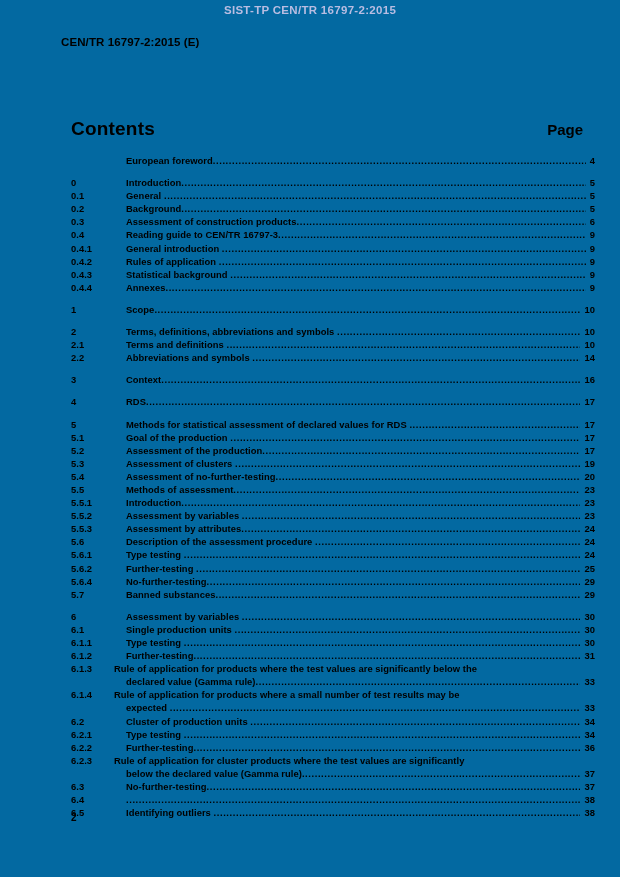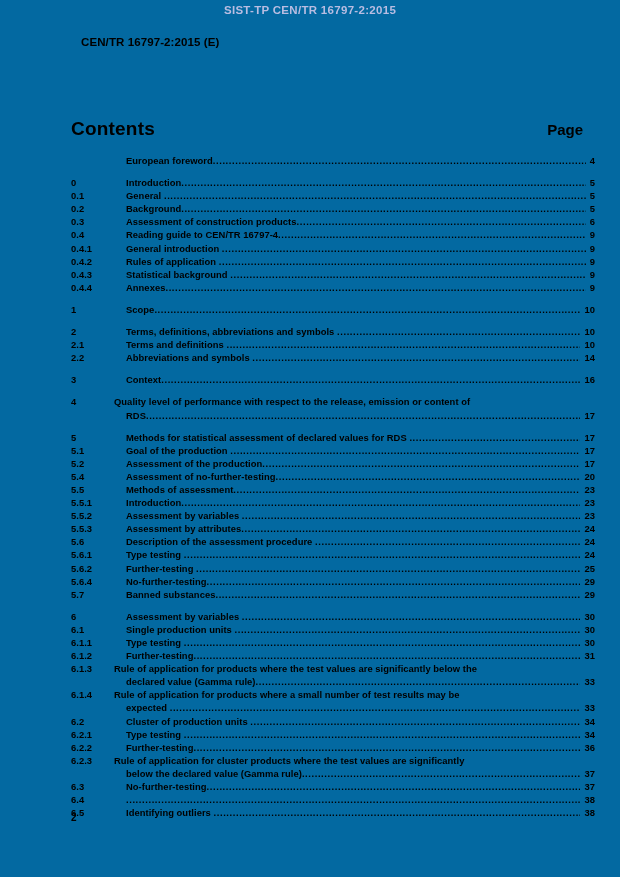--- a/index.html
+++ b/index.html
@@ -30,21 +30,21 @@
     font-weight: bold;
     letter-spacing: 0.3px;
     color: #b9bde2;
     user-select: none;
   }
 
   
   .doc-header {
     position: absolute;
     top: 36px;
-    left: 81px;
+    left: 61px;
     font-size: 11.5px;
     font-weight: bold;
     letter-spacing: 0.1px;
   }
 
   
   .contents-head {
     position: absolute;
     top: 118px;
     left: 71px;
@@ -194,21 +194,21 @@
             <span class="lbl">Assessment of construction products</span>
             <span class="leader"></span>
             <span class="pg"> 6</span>
           </div>
         </div>
       </div>
       <div class="toc-entry">
         <div class="toc-num">0.4</div>
         <div class="toc-body">
           <div class="line">
-            <span class="lbl">Reading guide to CEN/TR 16797-4</span>
+            <span class="lbl">Reading guide to CEN/TR 16797-3</span>
             <span class="leader"></span>
             <span class="pg"> 9</span>
           </div>
         </div>
       </div>
       <div class="toc-entry">
         <div class="toc-num">0.4.1</div>
         <div class="toc-body">
           <div class="line">
             <span class="lbl">General introduction </span>
@@ -293,21 +293,20 @@
           <div class="line">
             <span class="lbl">Context</span>
             <span class="leader"></span>
             <span class="pg"> 16</span>
           </div>
         </div>
       </div>
       <div class="toc-entry gap-before">
         <div class="toc-num">4</div>
         <div class="toc-body">
-          <div class="wrap-first">Quality level of performance with respect to the release, emission or content of</div>
           <div class="line">
             <span class="lbl">RDS</span>
             <span class="leader"></span>
             <span class="pg"> 17</span>
           </div>
         </div>
       </div>
       <div class="toc-entry gap-before">
         <div class="toc-num">5</div>
         <div class="toc-body">
@@ -332,20 +331,30 @@
         <div class="toc-num">5.2</div>
         <div class="toc-body">
           <div class="line">
             <span class="lbl">Assessment of the production</span>
             <span class="leader"></span>
             <span class="pg"> 17</span>
           </div>
         </div>
       </div>
       <div class="toc-entry">
+        <div class="toc-num">5.3</div>
+        <div class="toc-body">
+          <div class="line">
+            <span class="lbl">Assessment of clusters </span>
+            <span class="leader"></span>
+            <span class="pg"> 19</span>
+          </div>
+        </div>
+      </div>
+      <div class="toc-entry">
         <div class="toc-num">5.4</div>
         <div class="toc-body">
           <div class="line">
             <span class="lbl">Assessment of no-further-testing</span>
             <span class="leader"></span>
             <span class="pg"> 20</span>
           </div>
         </div>
       </div>
       <div class="toc-entry">

